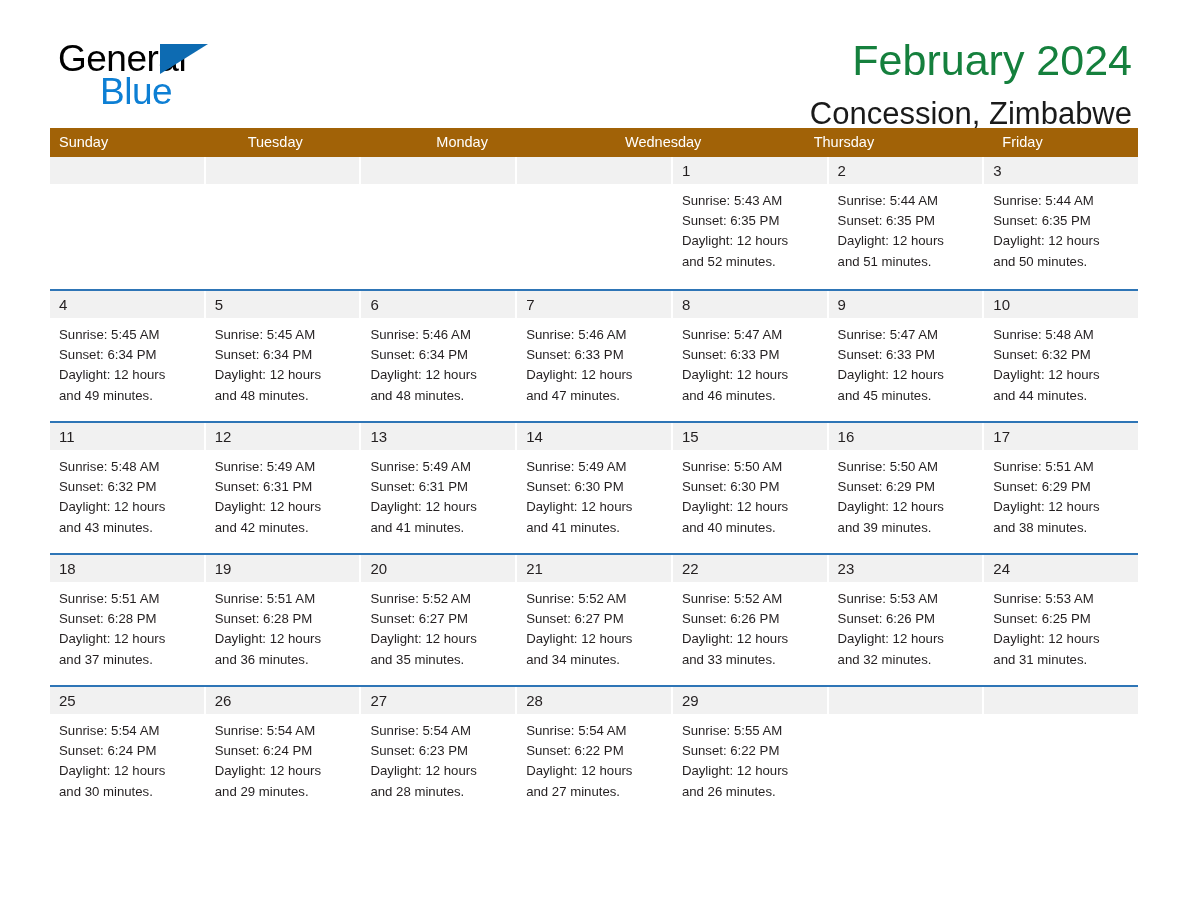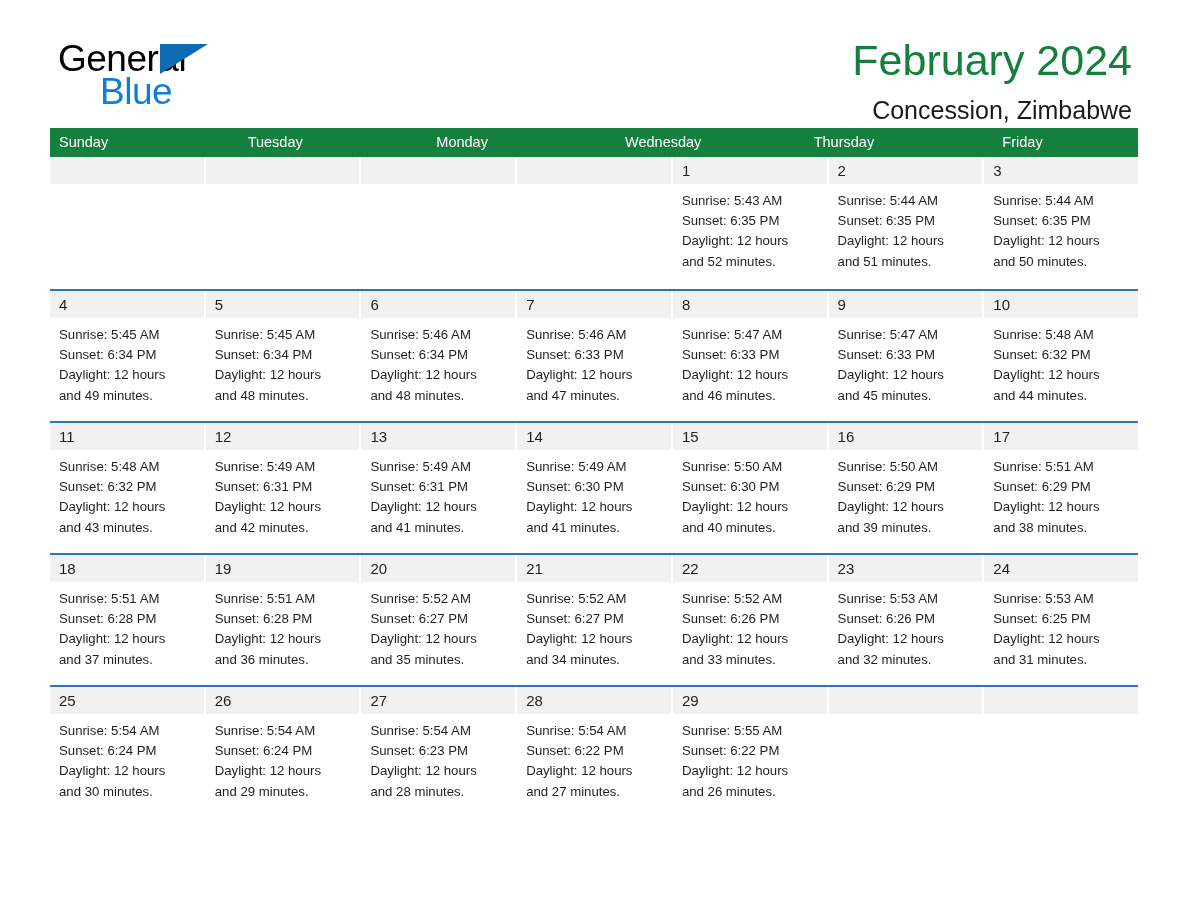--- a/index.html
+++ b/index.html
@@ -69,35 +69,35 @@
     padding-right: 6px;
   }
   .cal-title {
     font-size: 43px;
     font-weight: normal;
     color: #15803d;
     line-height: 1.05;
     letter-spacing: 0px;
   }
   .cal-subtitle {
-    font-size: 25px;
+    font-size: 31px;
     font-weight: normal;
     color: #1a1a1a;
     margin-top: 14px;
     line-height: 1.1;
   }
 
   
   .calendar {
     margin-top: 18px;
     width: 1088px;
   }
   .weekdays {
     display: flex;
-    background: #15803d;
+    background: #a16207;
     height: 29px;
     gap: 44px;
   }
   .weekday {
     flex: 1 1 0;
     color: #ffffff;
     font-size: 14.5px;
     line-height: 29px;
     padding-left: 9px;
     box-sizing: border-box;

